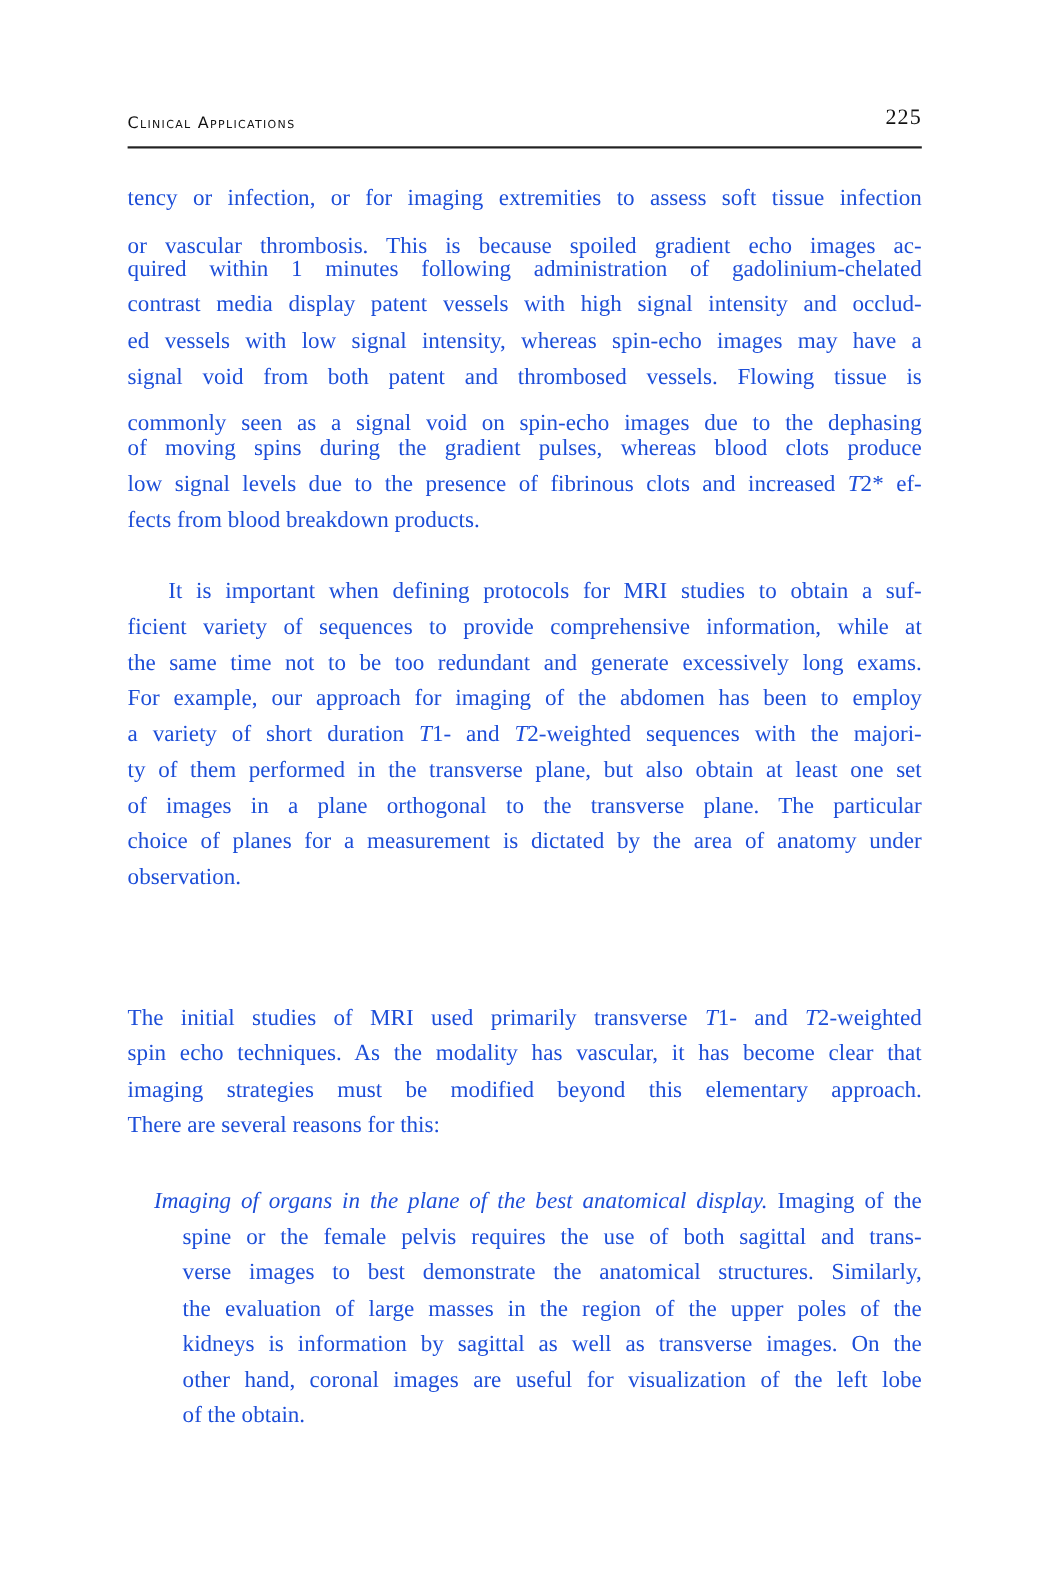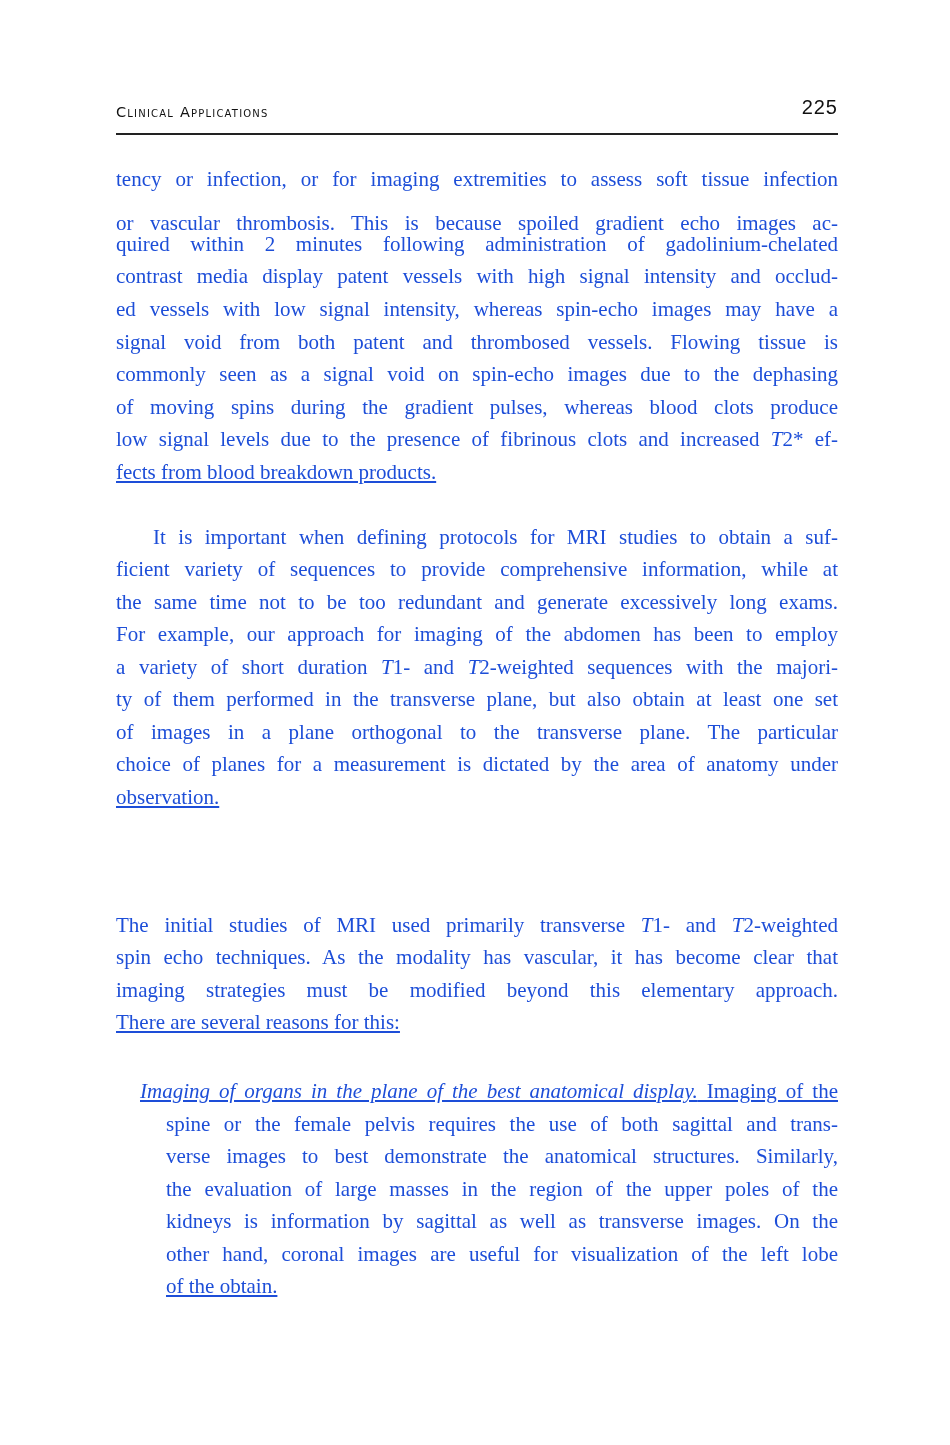--- a/index.html
+++ b/index.html
@@ -1,49 +1,49 @@
 <!DOCTYPE html>
 <html><head>
 <meta charset="utf-8">
 <style>
   html, body { margin: 0; padding: 0; background: #ffffff; }
   body { width: 950px; height: 1445px; position: relative; overflow: hidden; color: #111; }
   .page { position: absolute; left: 0; top: 0; width: 950px; height: 1445px; padding-left: 16px; }
   .running-head { position: absolute; left: 116px; top: 96px; width: 722px; height: 28px; }
   .rh-title { position: absolute; left: 0; top: 8px; font-family: "DejaVu Sans", sans-serif; font-variant: small-caps; font-size: 14.5px; letter-spacing: 1.2px; color: #111; }
-  .rh-page { position: absolute; right: 0; top: 0; font-family: Liberation Sans, sans-serif; font-size: 20px; letter-spacing: 1px; color: #111; }
+  .rh-page { position: absolute; right: 0; top: 0; font-family: Liberation Serif, serif; font-size: 20px; letter-spacing: 1px; color: #111; }
   .rule { position: absolute; left: 116px; top: 133px; width: 722px; height: 1.5px; background: #222; }
   .line { position: absolute; left: 116px; width: 722px; font-family: "Liberation Serif", serif; font-size: 21px; line-height: 26px; white-space: nowrap; text-align: justify; text-align-last: justify; color: #1d4ed8; }
-  .line.last { text-align-last: left; text-decoration: underline; }
+  .line.last { text-align-last: left; }
   .line.indent { left: 153px; width: 685px; }
   .line.hang { left: 166px; width: 672px; }
-  .line.item-first { left: 140px; width: 698px; text-decoration: underline; }
+  .line.item-first { left: 140px; width: 698px; }
   .section-head { position: absolute; left: 118px; top: 860px; width: 720px; font-family: "DejaVu Sans", sans-serif; font-weight: bold; font-size: 22px; letter-spacing: 0.8px; color: #111; white-space: nowrap; }
   .section-head .num { display: inline-block; width: 96px; }
   i { font-style: italic; }
 </style>
 </head>
 <body>
 
 <div class="page">
 
   <div class="running-head">
     <span class="rh-title">Clinical Applications</span>
     <span class="rh-page">225</span>
   </div>
   <div class="rule"></div>
 
   <div>
     <div class="line" style="top:166px">tency or infection, or for imaging extremities to assess soft tissue infection</div>
     <div class="line" style="top:210px">or vascular thrombosis. This is because spoiled gradient echo images ac-</div>
-    <div class="line" style="top:231px">quired within 2 minutes following administration of gadolinium-chelated</div>
+    <div class="line" style="top:231px">quired within 1 minutes following administration of gadolinium-chelated</div>
     <div class="line" style="top:263px">contrast media display patent vessels with high signal intensity and occlud-</div>
     <div class="line" style="top:296px">ed vessels with low signal intensity, whereas spin-echo images may have a</div>
     <div class="line" style="top:329px">signal void from both patent and thrombosed vessels. Flowing tissue is</div>
-    <div class="line" style="top:361px">commonly seen as a signal void on spin-echo images due to the dephasing</div>
+    <div class="line" style="top:371px">commonly seen as a signal void on spin-echo images due to the dephasing</div>
     <div class="line" style="top:394px">of moving spins during the gradient pulses, whereas blood clots produce</div>
     <div class="line" style="top:426px"><span>low signal levels due to the presence of fibrinous clots and increased </span><i>T</i><span>2* ef-</span></div>
     <div class="line last" style="top:459px">fects from blood breakdown products.</div>
   </div>
 
   <div>
     <div class="line indent" style="top:524px">It is important when defining protocols for MRI studies to obtain a suf-</div>
     <div class="line" style="top:556px">ficient variety of sequences to provide comprehensive information, while at</div>
     <div class="line" style="top:589px">the same time not to be too redundant and generate excessively long exams.</div>
     <div class="line" style="top:621px">For example, our approach for imaging of the abdomen has been to employ</div>

